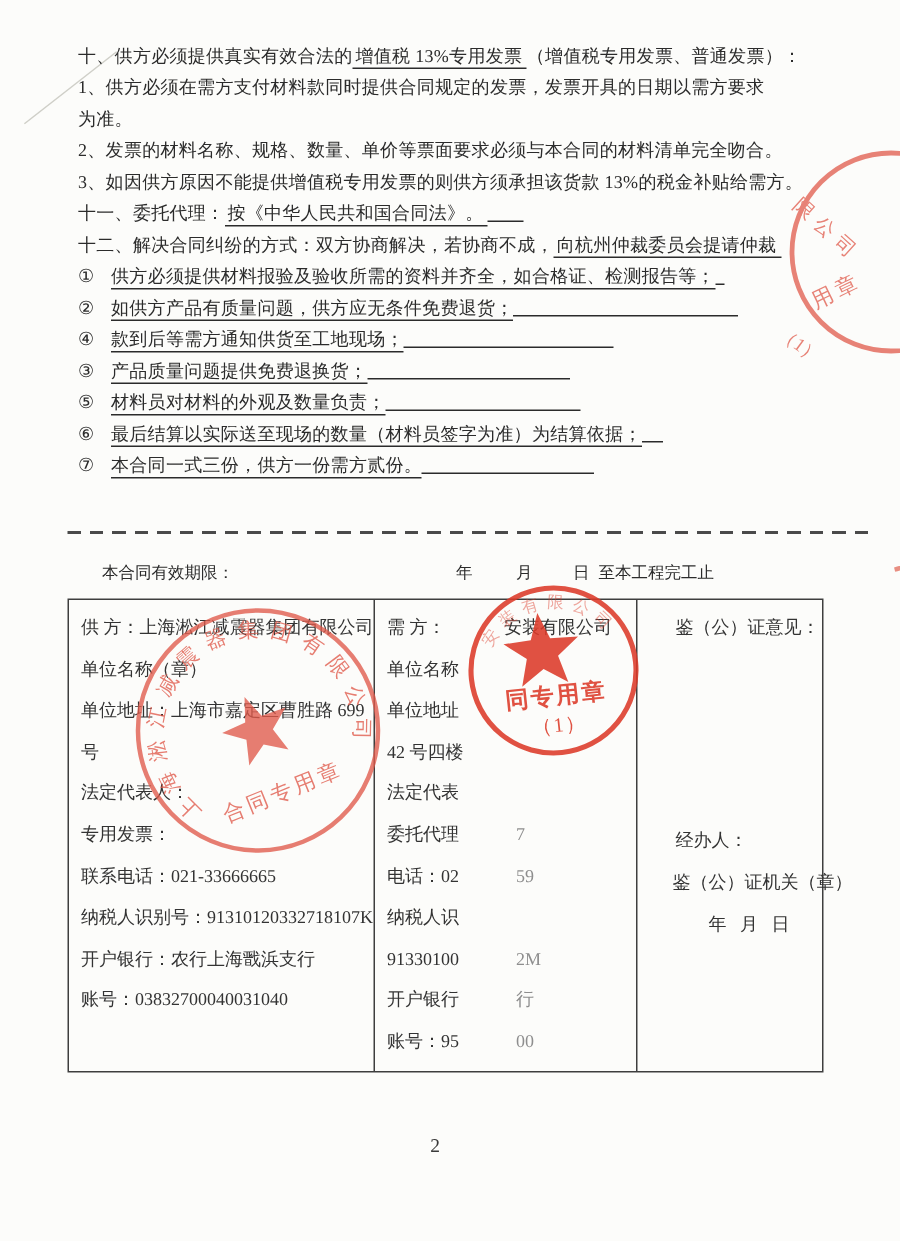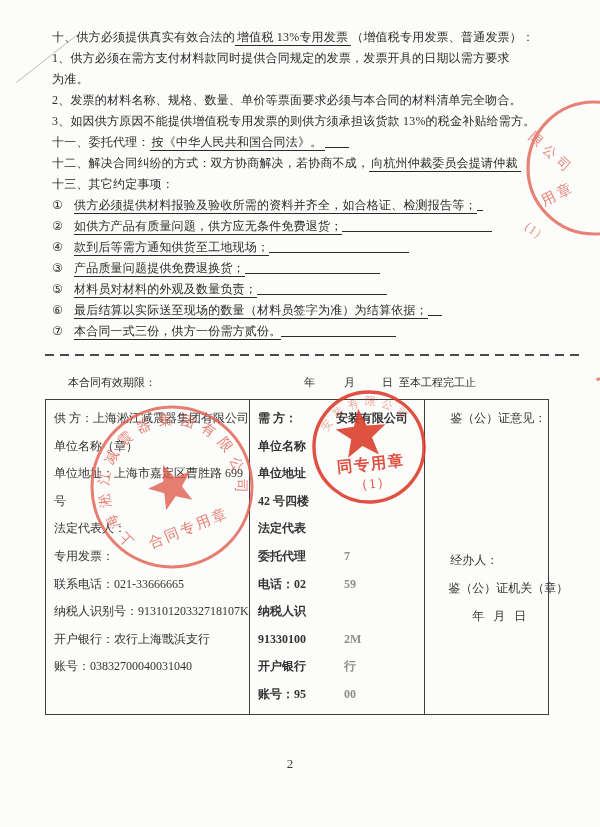--- a/index.html
+++ b/index.html
@@ -27,21 +27,21 @@
   .validity .lbl{margin-left:16px;}
   .v-year{margin-left:148px;}
   .v-month{margin-left:29px;}
   .v-day{margin-left:27px;}
   .v-suffix{margin-left:6px;}
   
   .sigtable{position:absolute;left:45px;top:399px;width:502px;height:314px;
     border:1.5px solid #3e3e3e;display:flex;background:transparent;font-size:12px;color:#333;justify-content:flex-end;}
   .col{position:relative;box-sizing:border-box;}
   .col-supplier{width:205px;border-right:1.5px solid #3e3e3e;padding:5px 0 0 8px;}
-  .col-buyer{width:182px;border-right:1.5px solid #3e3e3e;padding:5px 0 0 8px;font-weight:bold;}
+  .col-buyer{width:182px;border-right:1.5px solid #3e3e3e;padding:5px 0 0 8px;}
   .col-notary{width:110px;padding:0;margin-left:17px;}
   .trow{height:27.6px;line-height:27.6px;white-space:nowrap;}
   .brow{height:27.6px;line-height:27.6px;white-space:nowrap;position:relative;}
   .brow .bl{display:inline-block;width:86px;}
   .brow .br{display:inline-block;color:#8e8e8e;}
   .buyer-company{position:absolute;left:78px;top:0;}
   .notary-opinion{position:absolute;left:8px;top:10px;white-space:nowrap;}
   .notary-agent{position:absolute;left:8px;top:152px;white-space:nowrap;}
   .notary-auth{position:absolute;left:6px;top:180px;white-space:nowrap;}
   .notary-date{position:absolute;left:30px;top:208px;white-space:nowrap;letter-spacing:3px;}
@@ -59,21 +59,20 @@
   <div class="fold"></div>
 
   <div class="clauses">
     <div class="ln"><span>十、供方必须提供真实有效合法的</span><span class="u">增值税 13%专用发票</span><span>（增值税专用发票、普通发票）：</span></div>
     <div class="ln">1、供方必须在需方支付材料款同时提供合同规定的发票，发票开具的日期以需方要求</div>
     <div class="ln">为准。</div>
     <div class="ln">2、发票的材料名称、规格、数量、单价等票面要求必须与本合同的材料清单完全吻合。</div>
     <div class="ln">3、如因供方原因不能提供增值税专用发票的则供方须承担该货款 13%的税金补贴给需方。</div>
     <div class="ln"><span>十一、委托代理：</span><span class="u">按《中华人民共和国合同法》。</span><span class="tail" style="width:24px"></span></div>
     <div class="ln"><span>十二、解决合同纠纷的方式：双方协商解决，若协商不成，</span><span class="u">向杭州仲裁委员会提请仲裁</span></div>
-    <div class="ln">十三、其它约定事项：</div>
 
     <div class="ln"><span class="inum">①</span><span class="itxt">供方必须提供材料报验及验收所需的资料并齐全，如合格证、检测报告等；</span><span class="tail" style="width:6px"></span></div>
     <div class="ln"><span class="inum">②</span><span class="itxt">如供方产品有质量问题，供方应无条件免费退货；</span><span class="tail" style="width:150px"></span></div>
     <div class="ln"><span class="inum">④</span><span class="itxt">款到后等需方通知供货至工地现场；</span><span class="tail" style="width:140px"></span></div>
     <div class="ln"><span class="inum">③</span><span class="itxt">产品质量问题提供免费退换货；</span><span class="tail" style="width:135px"></span></div>
     <div class="ln"><span class="inum">⑤</span><span class="itxt">材料员对材料的外观及数量负责；</span><span class="tail" style="width:130px"></span></div>
     <div class="ln"><span class="inum">⑥</span><span class="itxt">最后结算以实际送至现场的数量（材料员签字为准）为结算依据；</span><span class="tail" style="width:14px"></span></div>
     <div class="ln"><span class="inum">⑦</span><span class="itxt">本合同一式三份，供方一份需方贰份。</span><span class="tail" style="width:115px"></span></div>
   </div>
 

